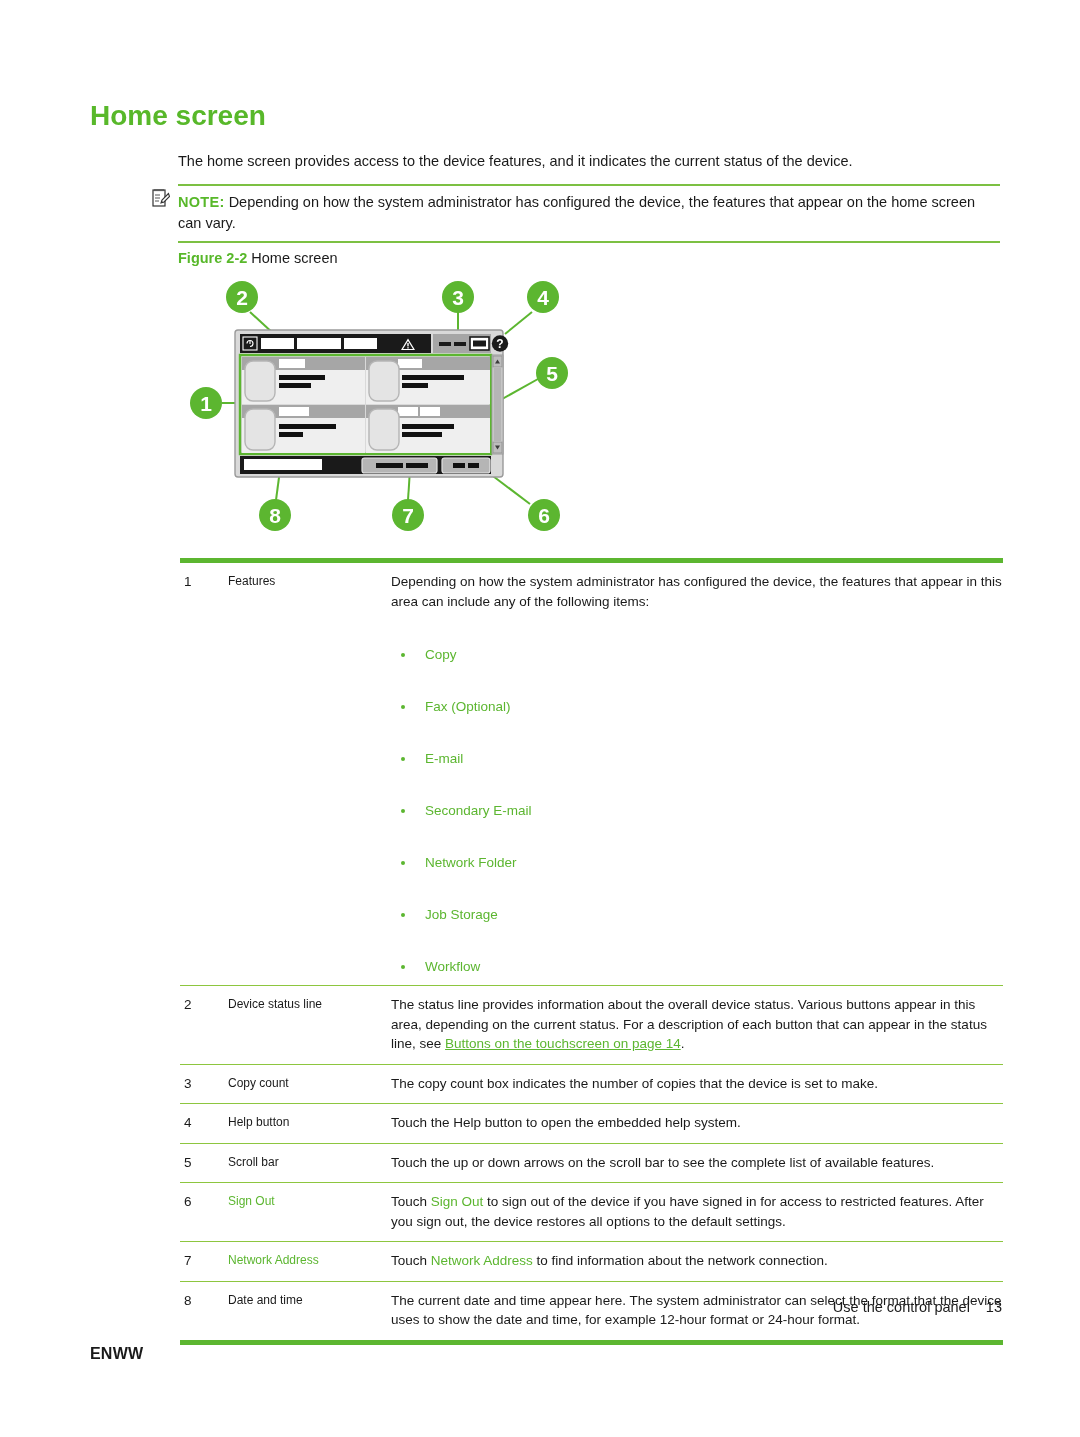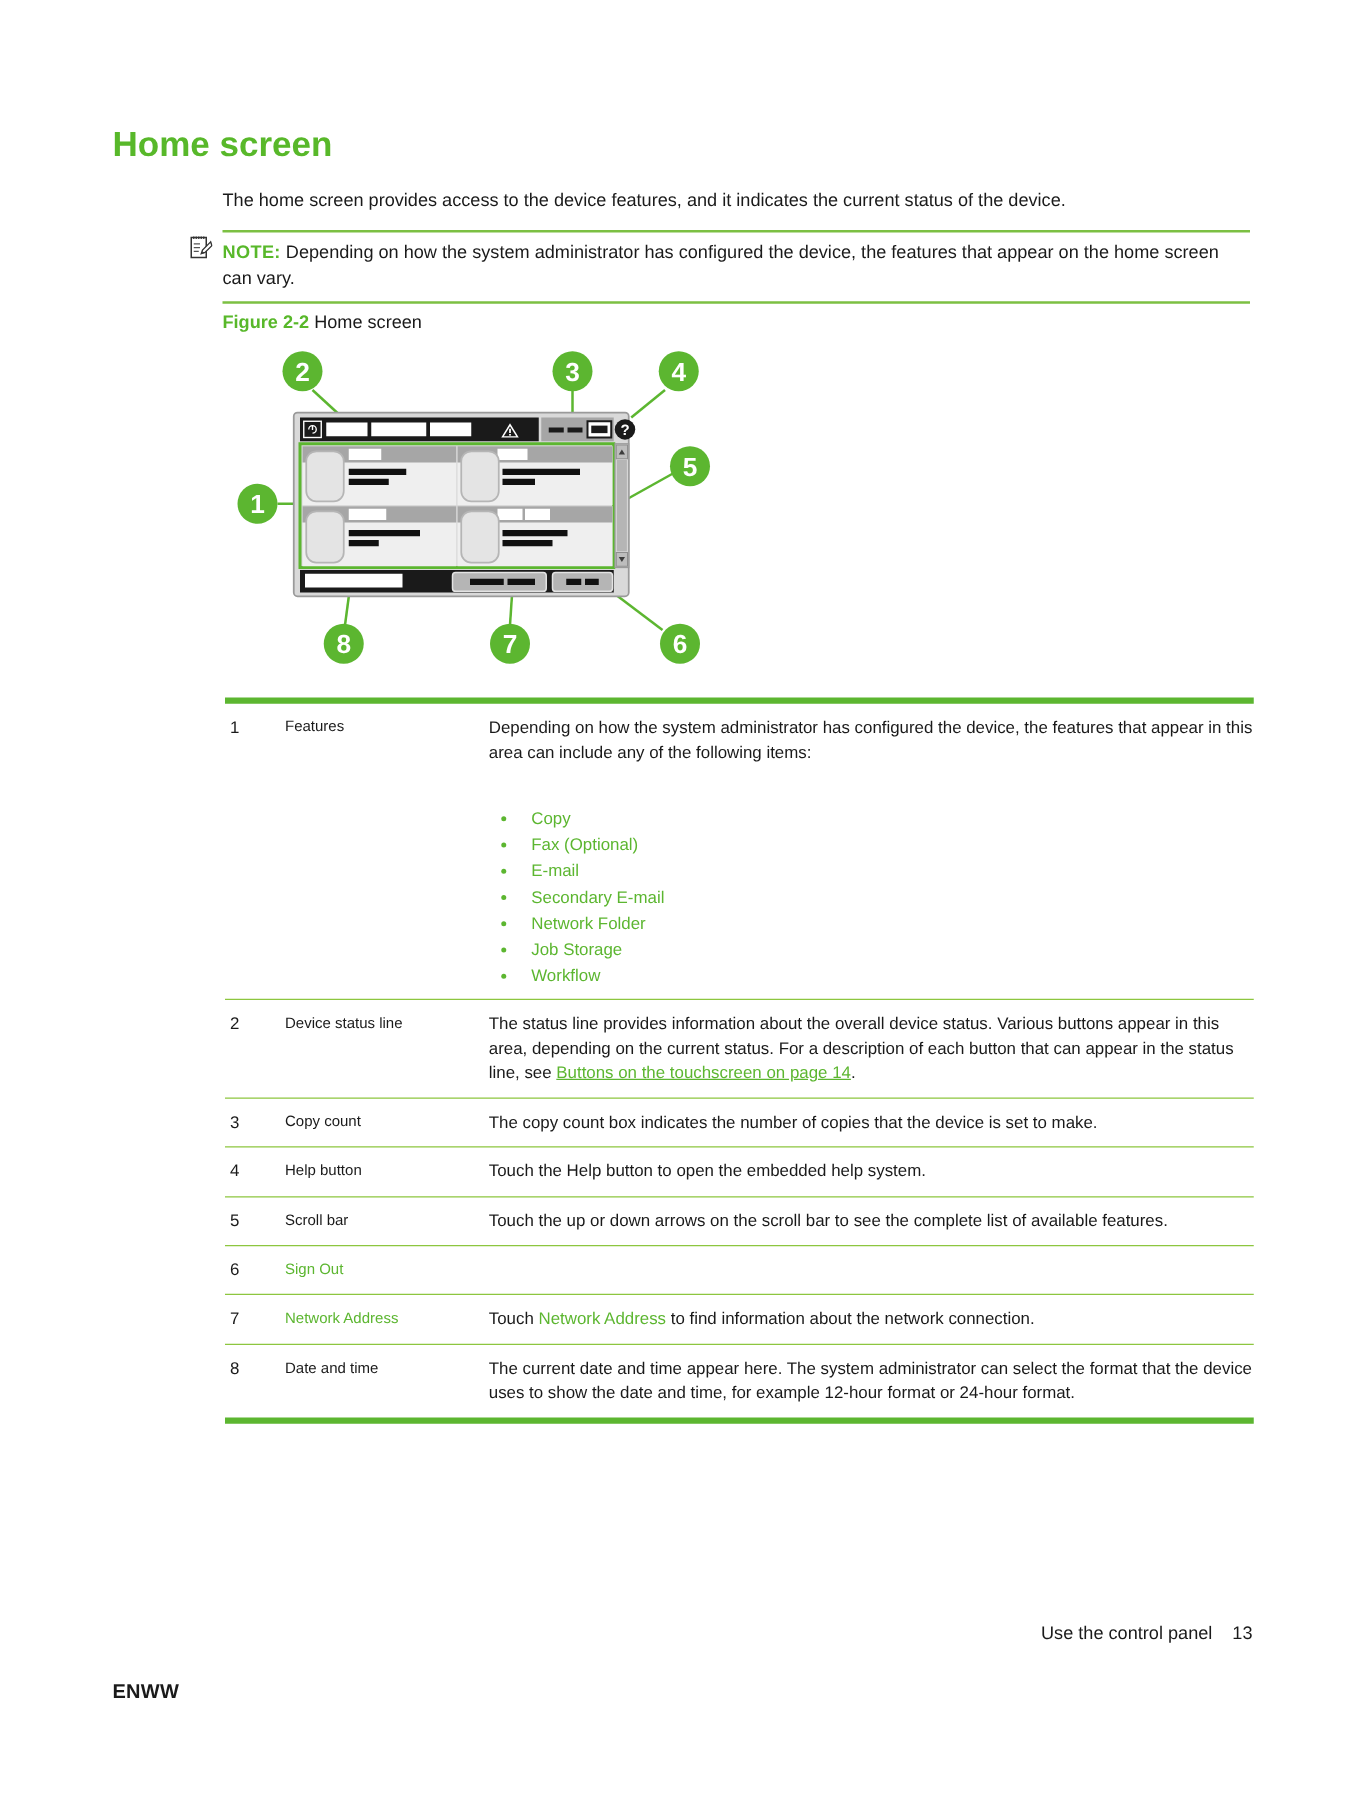--- a/index.html
+++ b/index.html
@@ -154,21 +154,21 @@
 
   
   .bullets {
     margin: 0;
     padding: 0;
     list-style: none;
   }
   .bullets li {
     position: relative;
     padding-left: 34px;
-    margin-top: 5px;
+    margin-top: 36px;
     font-size: 13.5px;
     color: #5CB630;
     line-height: 16px;
   }
   .bullets li:first-child { margin-top: 36px; }
   .bullets li::before {
     content: "";
     position: absolute;
     left: 10px;
     top: 6px;
@@ -414,20 +414,21 @@
 
     <div class="row">
       <div class="c-num">5</div>
       <div class="c-name">Scroll bar</div>
       <div class="c-desc">Touch the up or down arrows on the scroll bar to see the complete list of available features.</div>
     </div>
 
     <div class="row">
       <div class="c-num">6</div>
       <div class="c-name green">Sign Out</div>
+      <div class="c-desc"><span>Touch </span><span class="gl">Sign Out</span><span> to sign out of the device if you have signed in for access to restricted features. After you sign out, the device restores all options to the default settings.</span></div>
     </div>
 
     <div class="row">
       <div class="c-num">7</div>
       <div class="c-name green">Network Address</div>
       <div class="c-desc"><span>Touch </span><span class="gl">Network Address</span><span> to find information about the network connection.</span></div>
     </div>
 
     <div class="row last">
       <div class="c-num">8</div>

